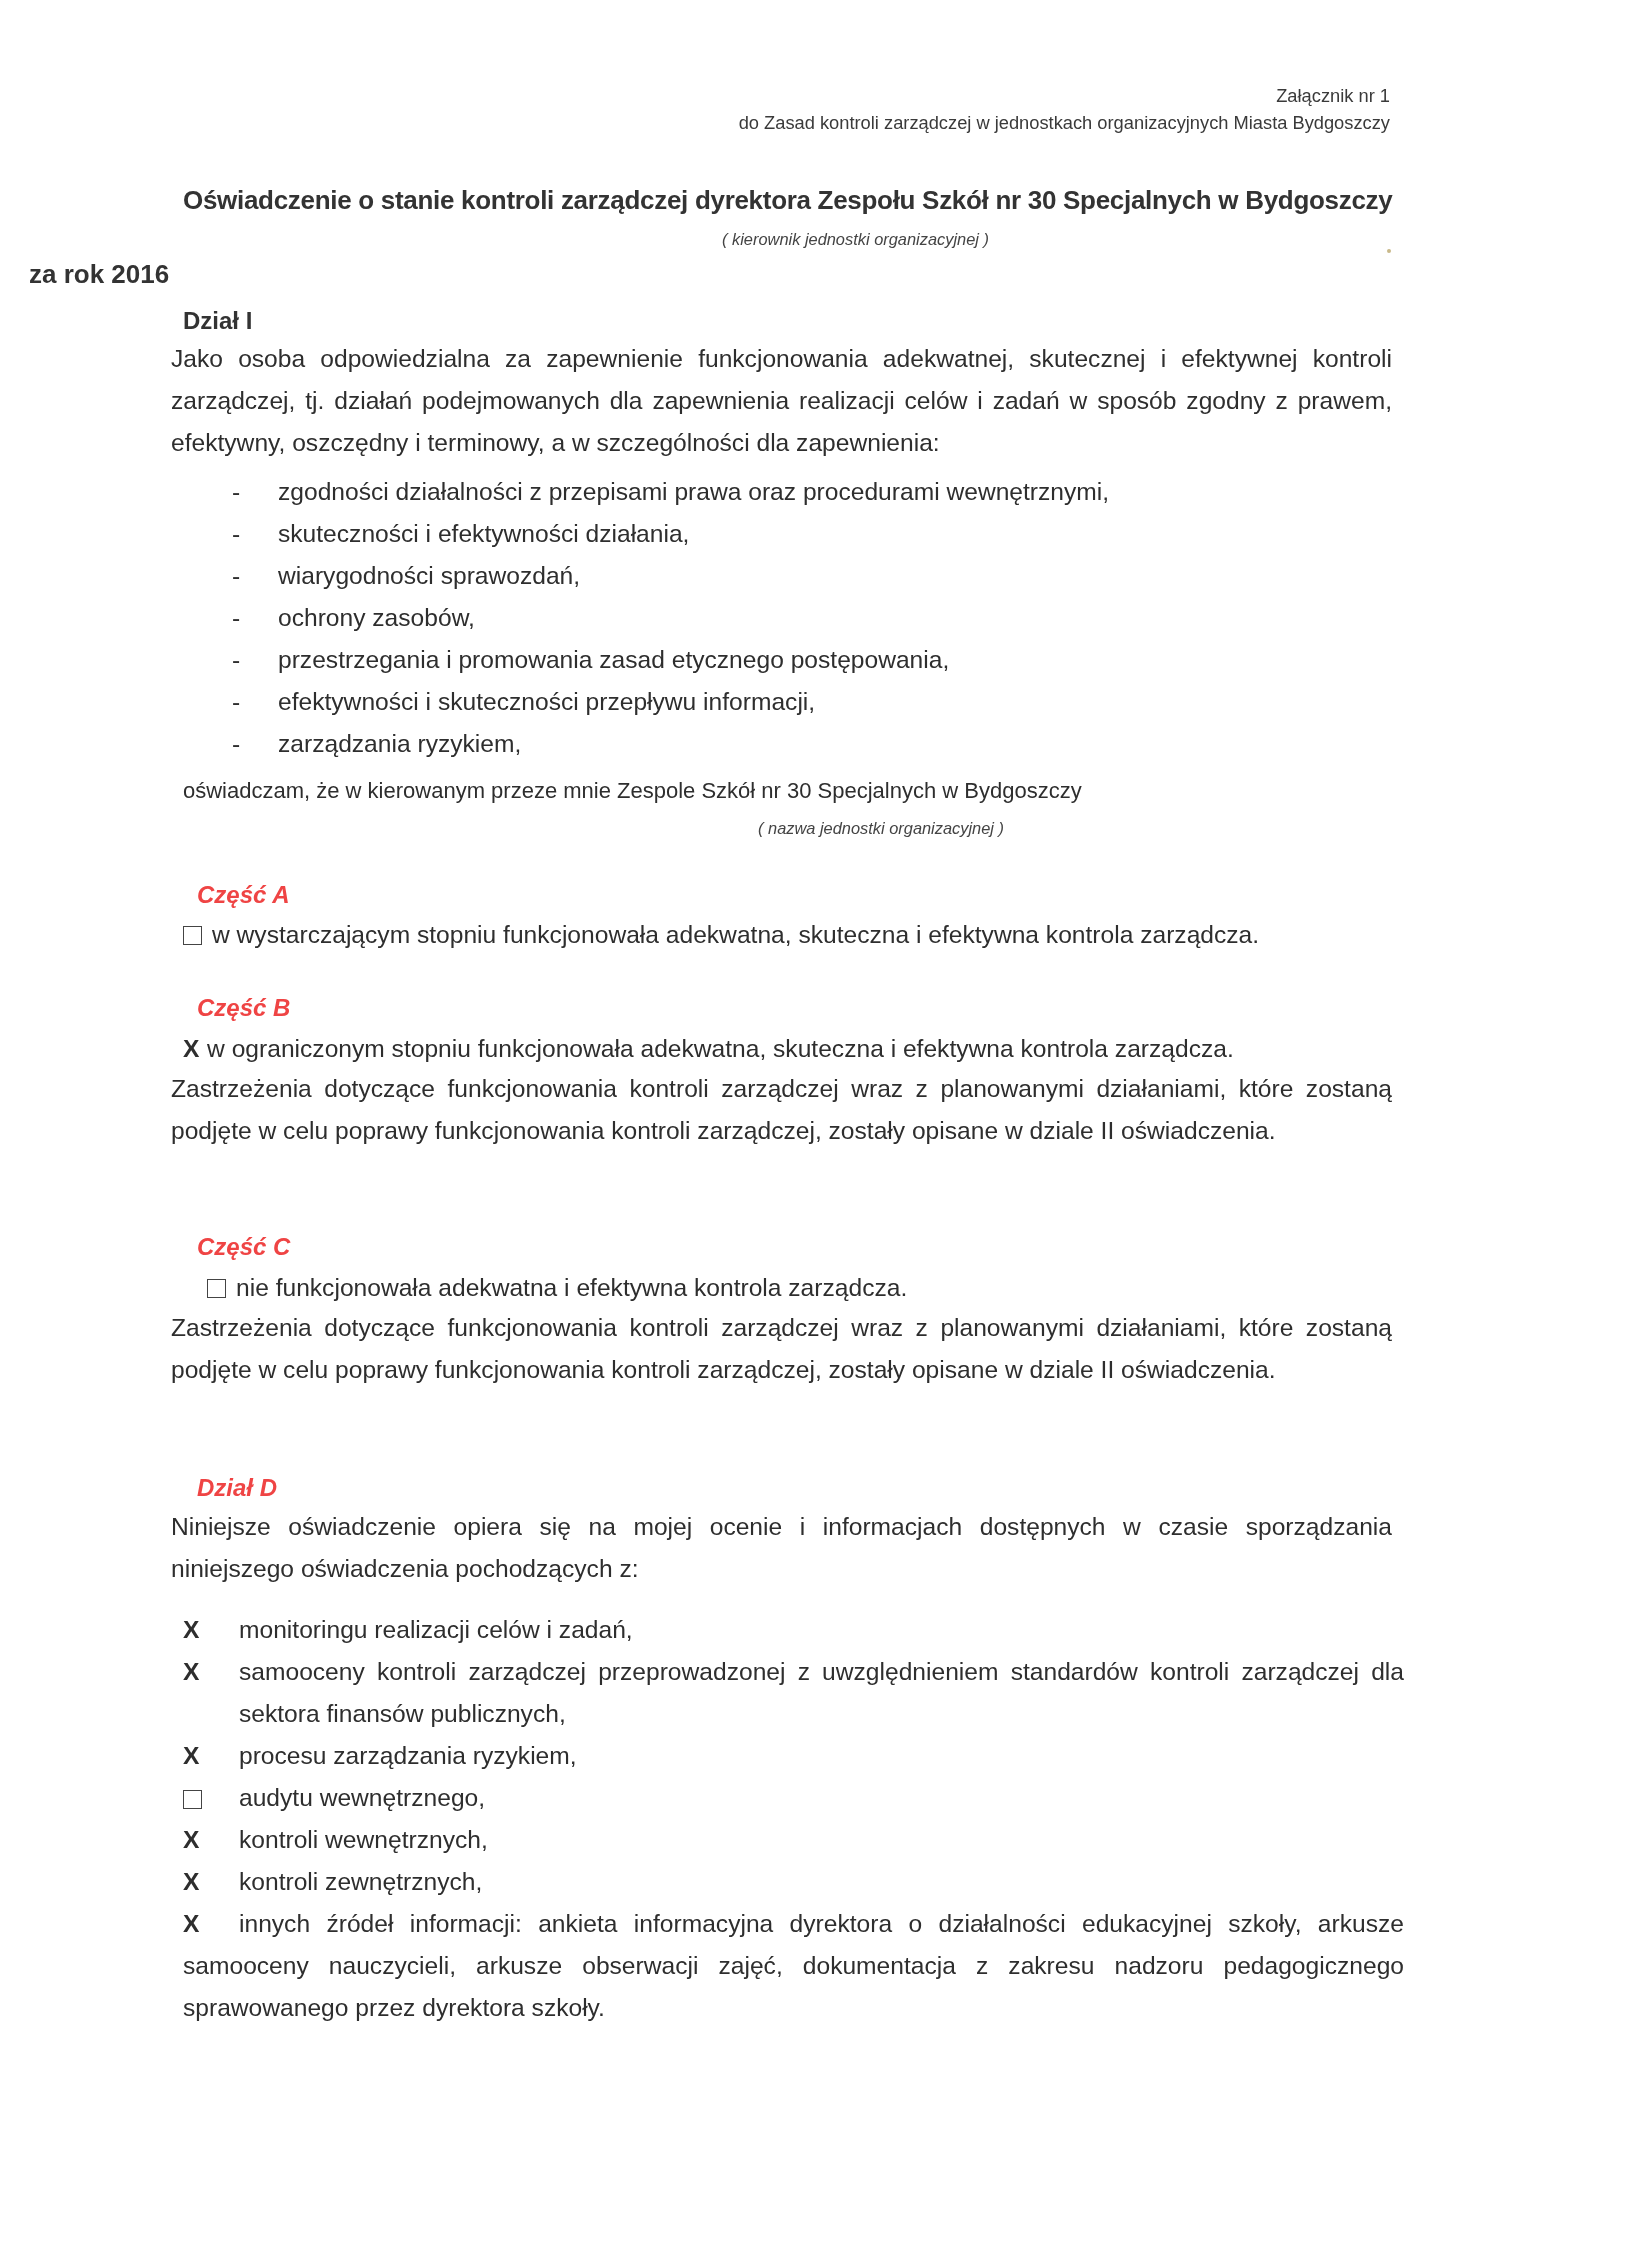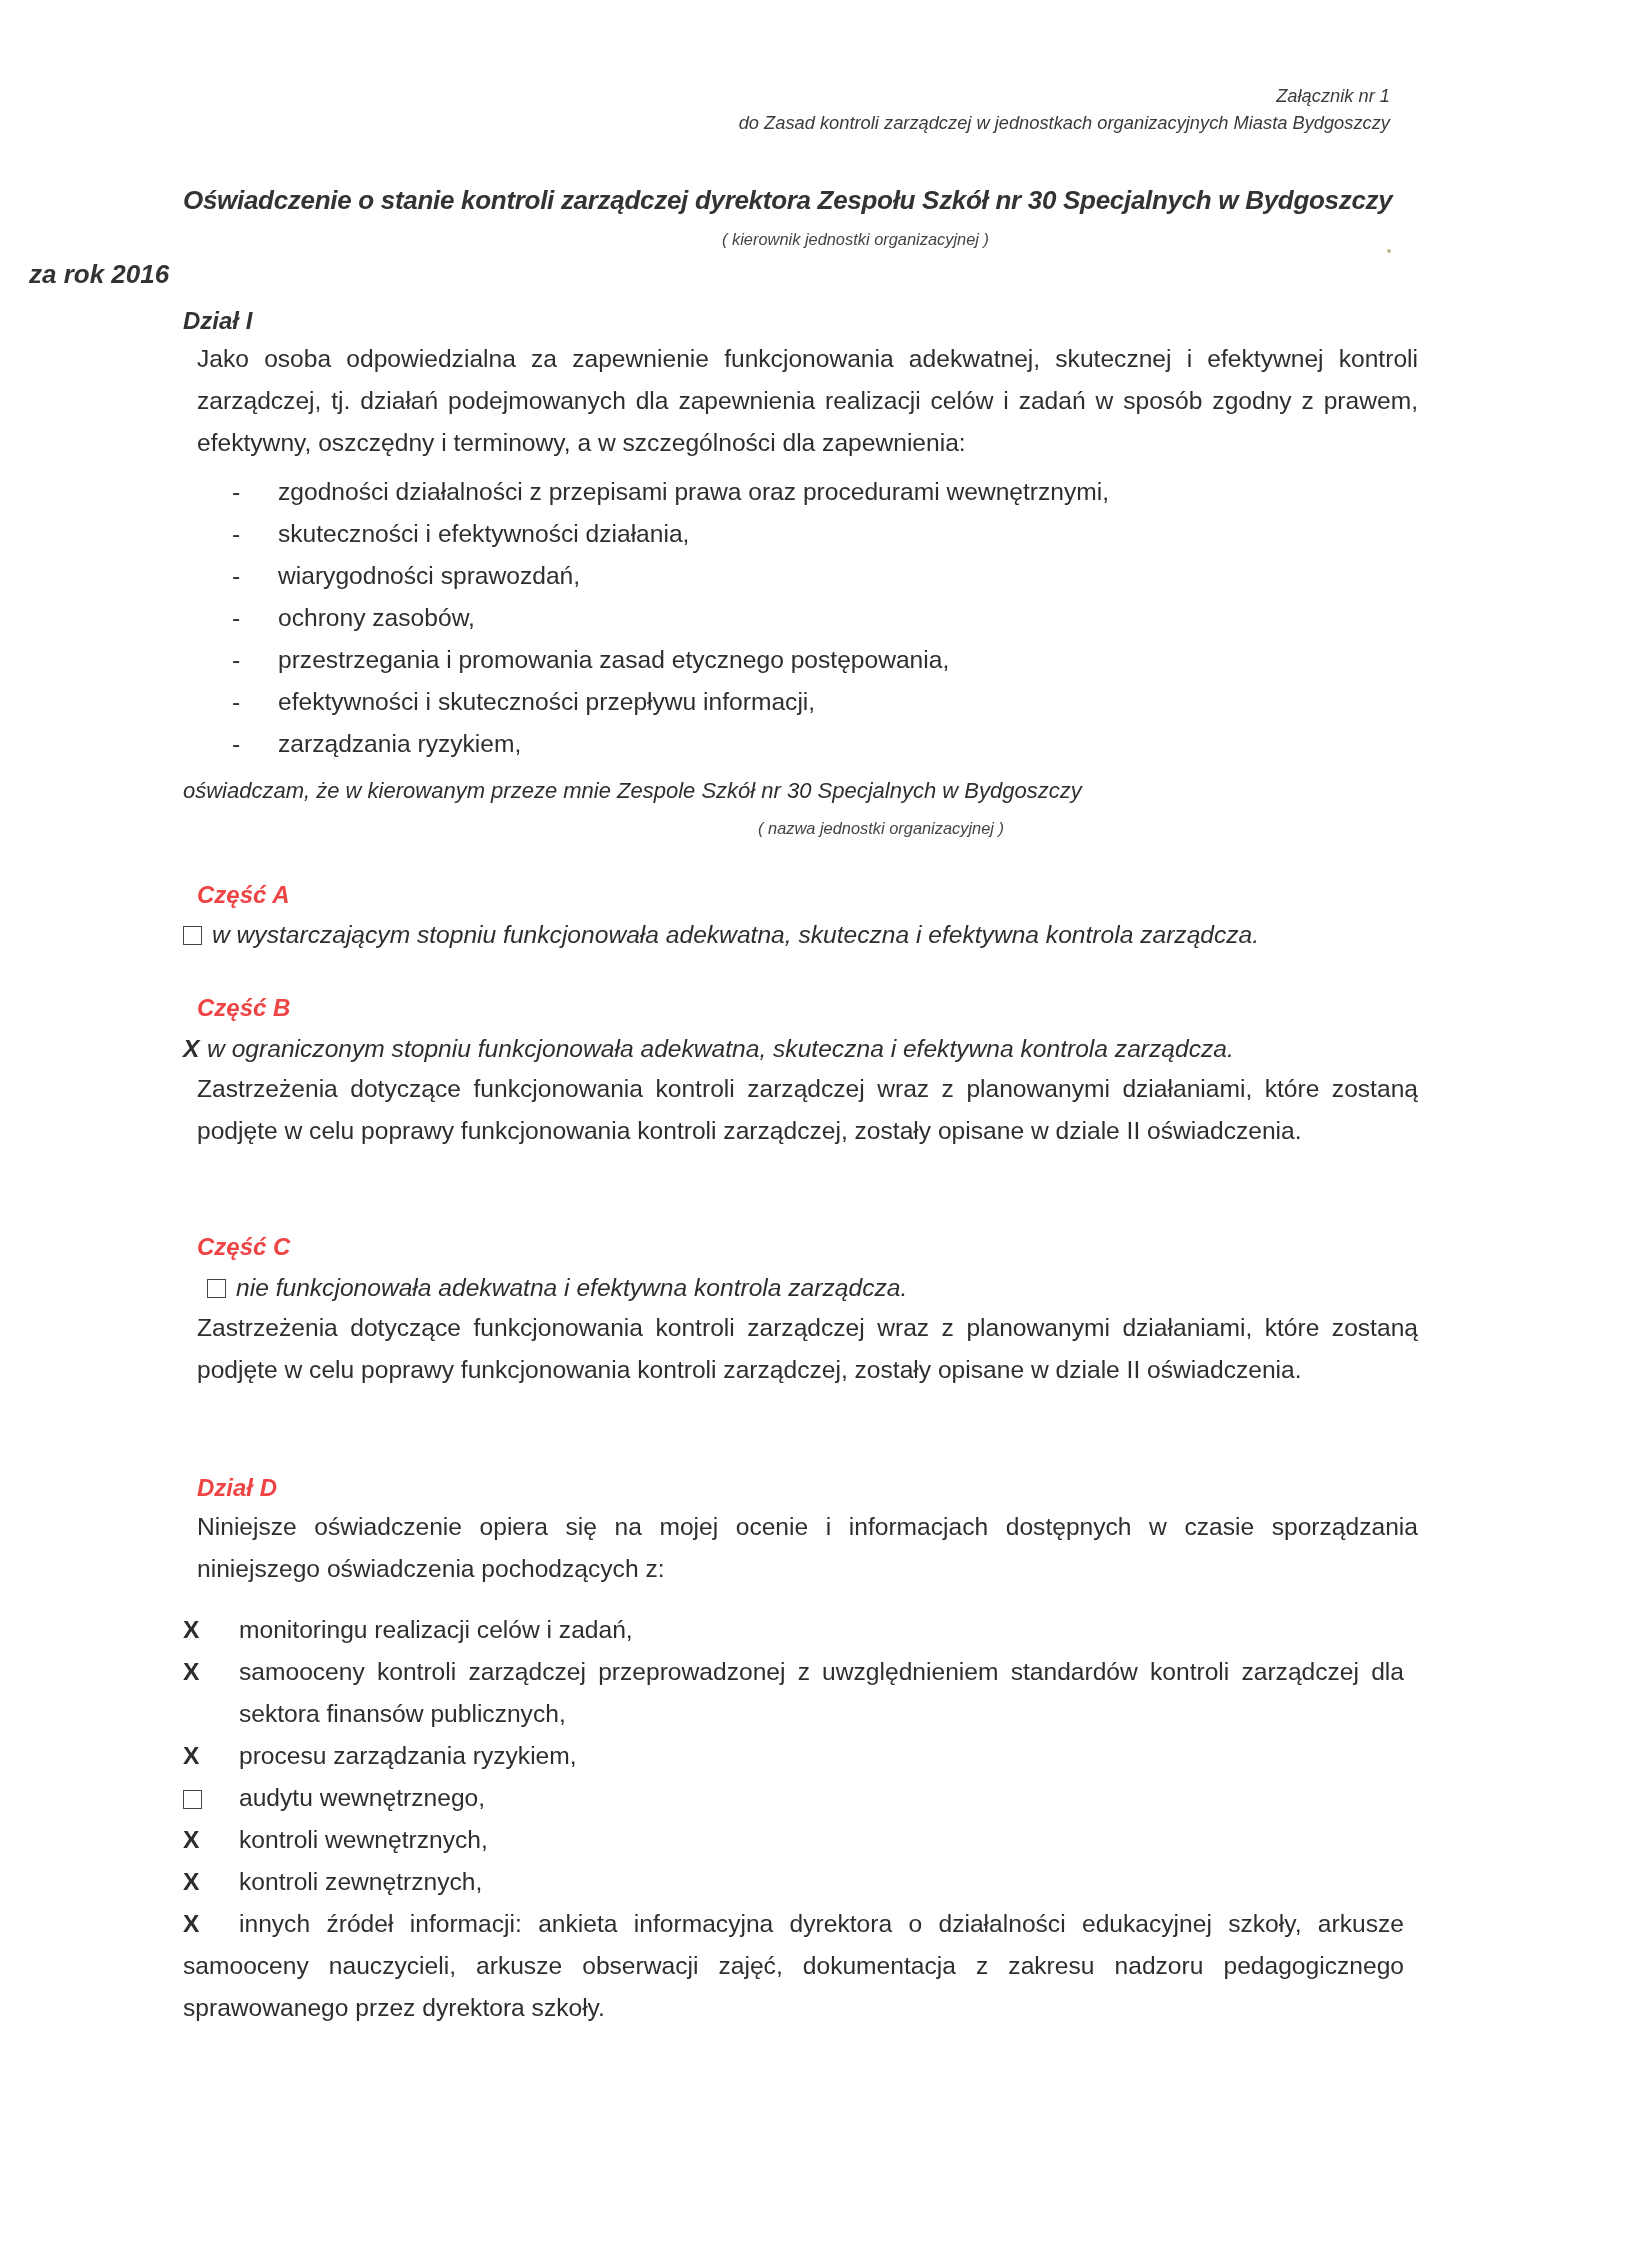--- a/index.html
+++ b/index.html
@@ -2,28 +2,28 @@
 <html><head>
 <meta charset="utf-8">
 <style>
   html, body { margin: 0; padding: 0; background: #ffffff; }
   body {
     width: 1641px; height: 2257px; position: relative; overflow: hidden;
     font-family: "Liberation Sans", "DejaVu Sans", sans-serif;
     color: #2a2a2a;
   }
   .page { position: absolute; left: 0; top: 0; width: 1641px; height: 2257px; }
-  .abs { position: absolute; white-space: nowrap; font-style: italic; }
+  .abs { position: absolute; white-space: nowrap; }
   .annex { right: 251px; text-align: right; font-size: 18.3px; color: #3a3a3a; }
   .title { left: 183px; top: 185px; font-size: 26px; font-weight: bold; color: #333; letter-spacing: -0.3px; }
   .subnote { font-size: 16.4px; font-style: italic; color: #444; }
   .year { left: 0; width: 1641px; text-align: left; top: 259px; font-size: 26px; font-weight: bold; color: #333; padding-left: 29px; box-sizing: border-box; }
   .section-head { left: 183px; font-size: 24px; font-weight: bold; color: #333; }
   .para {
-    position: absolute; left: 197px; width: 1221px;
+    position: absolute; left: 171px; width: 1221px;
     font-size: 24.6px; line-height: 42px; color: #2e2e2e;
     text-align: justify;
   }
   .bullets { position: absolute; left: 232px; top: 471px; font-size: 24.6px; line-height: 42px; color: #2e2e2e; margin: 0; padding: 0; list-style: none; }
   .bullets li { position: relative; padding-left: 46px; white-space: nowrap; }
   .bullets li .dash { position: absolute; left: 0; top: 0; }
   .part-head { left: 197px; font-size: 24px; font-weight: bold; font-style: italic; color: #ef4444; }
   .box {
     display: inline-block; width: 19.3px; height: 19.3px; border: 1.9px solid #444;
     box-sizing: border-box; vertical-align: -1.9px; margin-right: 9.7px; background: #fff;

